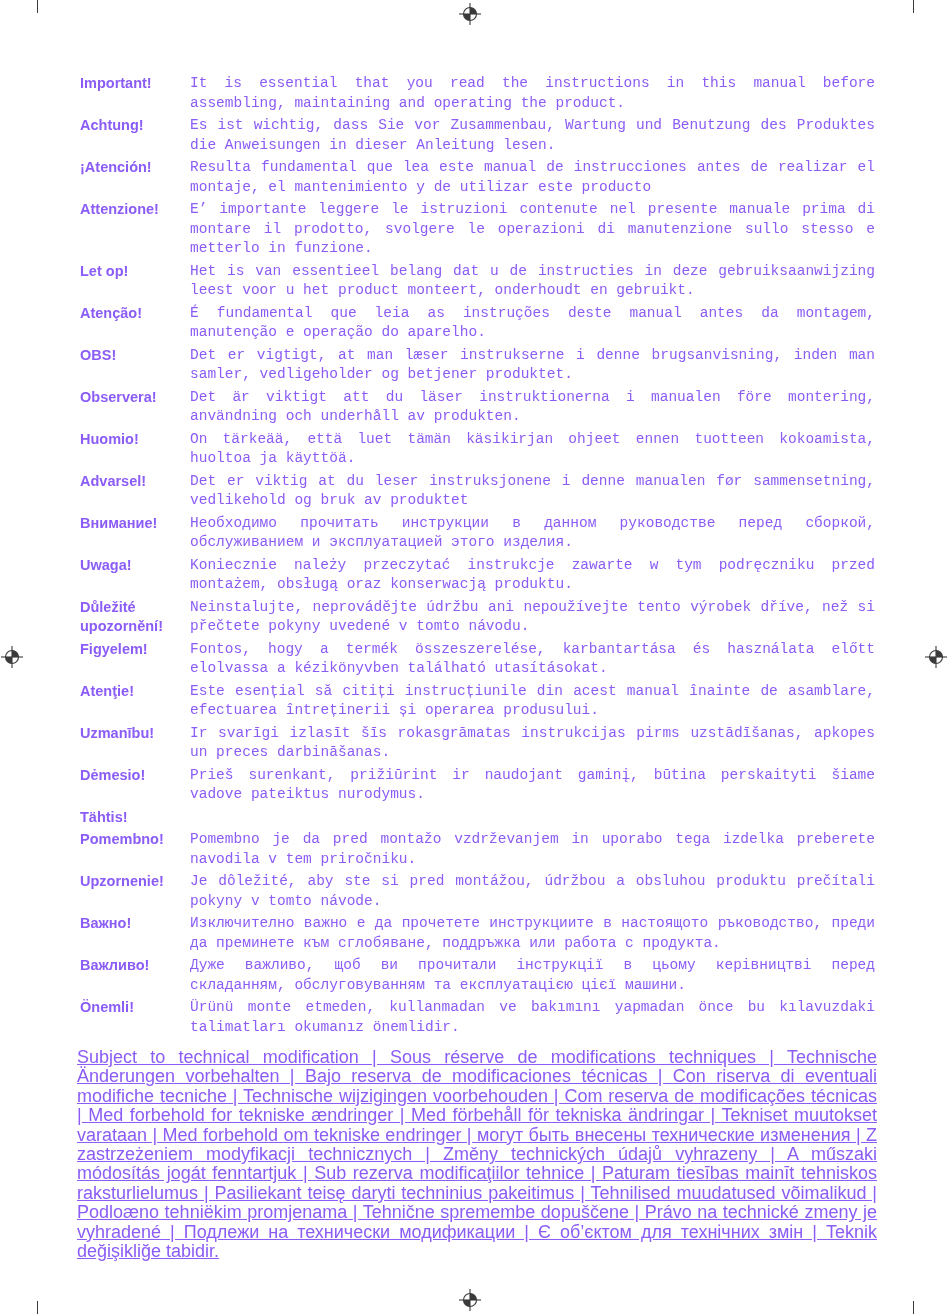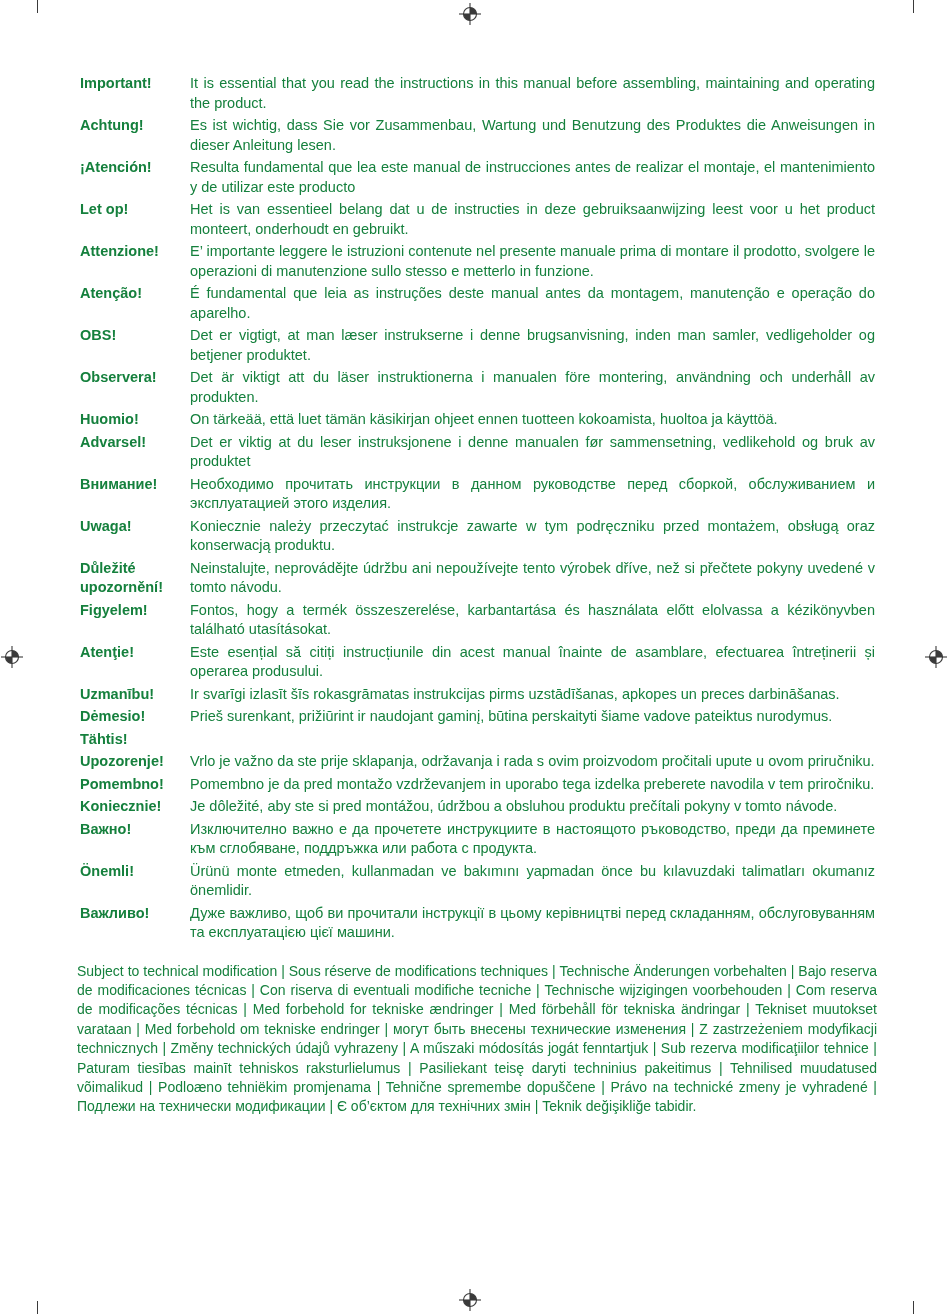--- a/index.html
+++ b/index.html
@@ -3,21 +3,21 @@
 <meta charset="utf-8">
 <style>
   * { margin: 0; padding: 0; box-sizing: border-box; }
   html, body { background: #ffffff; }
   .page {
     position: relative;
     width: 950px;
     height: 1314px;
     background: #ffffff;
     font-family: "Liberation Sans", sans-serif;
-    color: #15803d;
+    color: #8b5cf6;
     overflow: hidden;
   }
   .content {
     position: absolute;
     top: 74px;
     left: 80px;
     width: 795px;
   }
   .warning-row {
     display: flex;
@@ -27,29 +27,31 @@
   }
   .warning-label {
     flex: 0 0 110px;
     font-weight: bold;
     padding-right: 8px;
   }
   .warning-text {
     flex: 1;
     text-align: justify;
     text-justify: inter-word;
+    font-family: Liberation Mono, monospace;
   }
   .footer-note {
-    margin-top: 19px;
+    margin-top: 11px;
     margin-left: -3px;
     width: 800px;
-    font-size: 14px;
+    font-size: 18px;
     line-height: 19.4px;
     text-align: justify;
     text-justify: inter-word;
+    text-decoration: underline;
   }
   .regmark {
     position: absolute;
     width: 22px;
     height: 22px;
   }
   .regmark-top    { left: 459px; top: 3px; }
   .regmark-bottom { left: 459px; top: 1289px; }
   .regmark-left   { left: 1px;   top: 646px; }
   .regmark-right  { left: 925px; top: 646px; }
@@ -123,30 +125,30 @@
     <div class="warning-label">Achtung!</div>
     <div class="warning-text">Es ist wichtig, dass Sie vor Zusammenbau, Wartung und Benutzung des Produktes die Anweisungen in dieser Anleitung lesen.</div>
   </div>
 
   <div class="warning-row">
     <div class="warning-label">¡Atención!</div>
     <div class="warning-text">Resulta fundamental que lea este manual de instrucciones antes de realizar el montaje, el mantenimiento y de utilizar este producto</div>
   </div>
 
   <div class="warning-row">
+    <div class="warning-label">Attenzione!</div>
+    <div class="warning-text">E’ importante leggere le istruzioni contenute nel presente manuale prima di montare il prodotto, svolgere le operazioni di manutenzione sullo stesso e metterlo in funzione.</div>
+  </div>
+
+  <div class="warning-row">
     <div class="warning-label">Let op!</div>
     <div class="warning-text">Het is van essentieel belang dat u de instructies in deze gebruiksaanwijzing leest voor u het product monteert, onderhoudt en gebruikt.</div>
   </div>
 
   <div class="warning-row">
-    <div class="warning-label">Attenzione!</div>
-    <div class="warning-text">E’ importante leggere le istruzioni contenute nel presente manuale prima di montare il prodotto, svolgere le operazioni di manutenzione sullo stesso e metterlo in funzione.</div>
-  </div>
-
-  <div class="warning-row">
     <div class="warning-label">Atenção!</div>
     <div class="warning-text">É fundamental que leia as instruções deste manual antes da montagem, manutenção e operação do aparelho.</div>
   </div>
 
   <div class="warning-row">
     <div class="warning-label">OBS!</div>
     <div class="warning-text">Det er vigtigt, at man læser instrukserne i denne brugsanvisning, inden man samler, vedligeholder og betjener produktet.</div>
   </div>
 
   <div class="warning-row">
@@ -196,46 +198,42 @@
 
   <div class="warning-row">
     <div class="warning-label">Dėmesio!</div>
     <div class="warning-text">Prieš surenkant, prižiūrint ir naudojant gaminį, būtina perskaityti šiame vadove pateiktus nurodymus.</div>
   </div>
 
   <div class="warning-row">
     <div class="warning-label">Tähtis!</div>
   </div>
 
-  <div class="warning-row">
-    <div class="warning-label">Upozorenje!</div>
-    <div class="warning-text">Vrlo je važno da ste prije sklapanja, održavanja i rada s ovim proizvodom pročitali upute u ovom priručniku.</div>
-  </div>
 
   <div class="warning-row">
     <div class="warning-label">Pomembno!</div>
     <div class="warning-text">Pomembno je da pred montažo vzdrževanjem in uporabo tega izdelka preberete navodila v tem priročniku.</div>
   </div>
 
   <div class="warning-row">
-    <div class="warning-label">Koniecznie!</div>
+    <div class="warning-label">Upzornenie!</div>
     <div class="warning-text">Je dôležité, aby ste si pred montážou, údržbou a obsluhou produktu prečítali pokyny v tomto návode.</div>
   </div>
 
   <div class="warning-row">
     <div class="warning-label">Важно!</div>
     <div class="warning-text">Изключително важно е да прочетете инструкциите в настоящото ръководство, преди да преминете към сглобяване, поддръжка или работа с продукта.</div>
   </div>
 
   <div class="warning-row">
+    <div class="warning-label">Важливо!</div>
+    <div class="warning-text">Дуже важливо, щоб ви прочитали інструкції в цьому керівництві перед складанням, обслуговуванням та експлуатацією цієї машини.</div>
+  </div>
+
+  <div class="warning-row">
     <div class="warning-label">Önemli!</div>
     <div class="warning-text">Ürünü monte etmeden, kullanmadan ve bakımını yapmadan önce bu kılavuzdaki talimatları okumanız önemlidir.</div>
   </div>
-
-  <div class="warning-row">
-    <div class="warning-label">Важливо!</div>
-    <div class="warning-text">Дуже важливо, щоб ви прочитали інструкції в цьому керівництві перед складанням, обслуговуванням та експлуатацією цієї машини.</div>
-  </div>
 </div>
     <p class="footer-note">Subject to technical modification | Sous réserve de modifications techniques | Technische Änderungen vorbehalten | Bajo reserva de modificaciones técnicas | Con riserva di eventuali modifiche tecniche | Technische wijzigingen voorbehouden | Com reserva de modificações técnicas | Med forbehold for tekniske ændringer | Med förbehåll för tekniska ändringar | Tekniset muutokset varataan | Med forbehold om tekniske endringer | могут быть внесены технические изменения | Z zastrzeżeniem modyfikacji technicznych | Změny technických údajů vyhrazeny | A műszaki módosítás jogát fenntartjuk | Sub rezerva modificaţiilor tehnice | Paturam tiesības mainīt tehniskos raksturlielumus | Pasiliekant teisę daryti techninius pakeitimus | Tehnilised muudatused võimalikud | Podloæno tehniëkim promjenama | Tehnične spremembe dopuščene | Právo na technické zmeny je vyhradené | Подлежи на технически модификации | Є об’єктом для технічних змін | Teknik değişikliğe tabidir.</p>
   </main>
 
 </div>
 
 </body></html>

